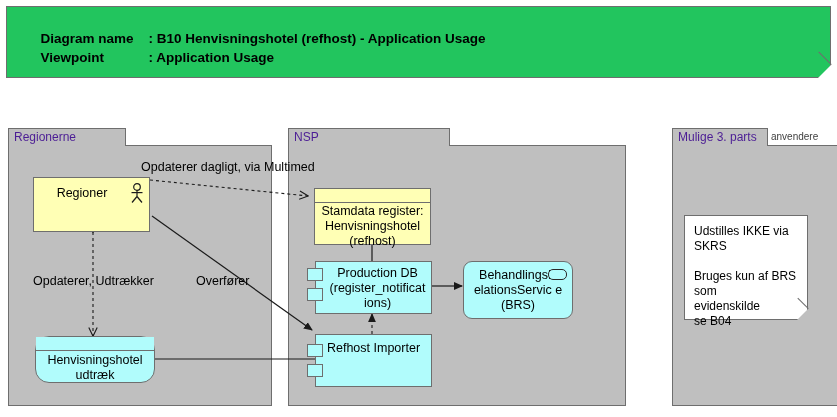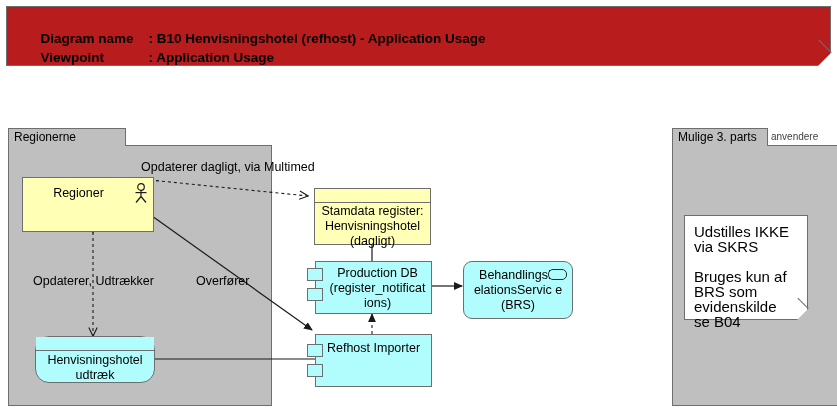--- a/index.html
+++ b/index.html
@@ -17,22 +17,22 @@
     background: #ffffff;
     overflow: hidden;
   }
 
   
   #title-note {
     position: absolute;
     left: 6px;
     top: 6px;
     width: 825px;
-    height: 60px;
-    background: #b91c1c;
+    height: 72px;
+    background: #22c55e;
     border: 1px solid #6e6e6e;
     box-sizing: border-box;
   }
   #title-note .fold {
     position: absolute;
     right: -1px;
     bottom: -1px;
     width: 0;
     height: 0;
     border-left: 13px solid transparent;
@@ -67,21 +67,21 @@
   .group .group-tab {
     position: absolute;
     left: 0;
     top: 0;
     height: 18px;
     background: #bfbfbf;
     border: 1px solid #6e6e6e;
     border-bottom: none;
     box-sizing: border-box;
     font-size: 12px;
-    color: #000000;
+    color: #4c1d95;
     line-height: 17px;
     padding-left: 5px;
     white-space: nowrap;
     z-index: 3;
   }
   .group .group-body {
     position: absolute;
     left: 0;
     top: 17px;
     background: #bfbfbf;
@@ -160,21 +160,21 @@
   
   .rounded { border-radius: 9px; }
 
   
   .note-white {
     position: absolute;
     background: #ffffff;
     border: 1px solid #6e6e6e;
     box-sizing: border-box;
     z-index: 6;
-    font-size: 15px;
+    font-size: 12px;
     color: #000000;
     line-height: 15px;
   }
   .note-white .fold {
     position: absolute;
     right: -1px;
     bottom: -1px;
     width: 0;
     height: 0;
     border-left: 11px solid transparent;
@@ -233,20 +233,24 @@
     </div>
     <div class="fold"></div>
     <div class="fold-line"></div>
   </div>
 
   <div class="group" style="left:8px; top:128px; width:264px; height:278px;">
     <div class="group-tab" style="width:118px;">Regionerne</div>
     <div class="group-body" style="width:264px; height:261px;"></div>
   </div>
 
+  <div class="group" style="left:288px; top:128px; width:338px; height:278px;">
+    <div class="group-tab" style="width:162px;">NSP</div>
+    <div class="group-body" style="width:338px; height:261px;"></div>
+  </div>
 
   <div class="group" style="left:658px; top:128px; width:172px; height:278px;margin-left:14px;">
     <div class="group-tab" style="width:96px;">Mulige 3. parts</div>
     <div class="group-tab-overflow" style="left:99px;">anvendere</div>
     <div class="group-body" style="width:172px; height:261px;"></div>
   </div>
 
   <svg id="edges" viewBox="0 0 837 417">
     <defs>
       <marker id="arrowSolid" markerWidth="9" markerHeight="9" refX="8" refY="4.5" orient="auto" markerUnits="userSpaceOnUse">
@@ -265,42 +269,42 @@
 
     <path d="M372,245 L372,261" fill="none" stroke="#1a1a1a" stroke-width="1.2"></path>
 
     <path d="M432,286 L462,286" fill="none" stroke="#1a1a1a" stroke-width="1.2" marker-end="url(#arrowSolid)"></path>
 
     <path d="M372,334 L372,314" fill="none" stroke="#1a1a1a" stroke-width="1.1" stroke-dasharray="3,3" marker-end="url(#arrowSolid)"></path>
 
     <path d="M155,359 L322,359" fill="none" stroke="#1a1a1a" stroke-width="1.2"></path>
   </svg>
 
-  <div class="node yellow" style="left:22px; top:177px; width:132px; height:55px;">
+  <div class="node yellow" style="left:33px; top:177px; width:117px; height:55px;">
     <div class="nlabel" style="top:8px; right:22px; left:3px;">Regioner</div>
     <svg class="actor-icon" style="right:4px; top:5px;" width="16" height="21" viewBox="0 0 16 21">
       <circle cx="8" cy="4" r="3.3" fill="none" stroke="#1a1a1a" stroke-width="1.2"></circle>
       <line x1="8" y1="7.4" x2="8" y2="13.5" stroke="#1a1a1a" stroke-width="1.2"></line>
       <line x1="2.5" y1="9.6" x2="13.5" y2="9.6" stroke="#1a1a1a" stroke-width="1.2"></line>
       <line x1="8" y1="13.5" x2="3" y2="19.5" stroke="#1a1a1a" stroke-width="1.2"></line>
       <line x1="8" y1="13.5" x2="13" y2="19.5" stroke="#1a1a1a" stroke-width="1.2"></line>
     </svg>
   </div>
 
   <div class="node cyan" style="left:35px; top:336px; width:120px; height:47px;border-radius:14px;">
     <div class="band"></div>
     <div class="nlabel" style="top:16px;">Henvisningshotel
 udtræk</div>
   </div>
 
   <div class="node yellow" style="left:314px; top:188px; width:117px; height:57px;">
     <div class="band"></div>
     <div class="nlabel" style="top:15px;">Stamdata register:
 Henvisningshotel
-(dagligt)</div>
+(refhost)</div>
   </div>
 
   <div class="ctab" style="left:307px; top:268px;"></div>
   <div class="ctab" style="left:307px; top:288px;"></div>
   <div class="node cyan" style="left:315px; top:261px; width:117px; height:53px;">
     <div class="nlabel" style="top:4px;margin-left:8px;">Production DB
 (register_notificat
 ions)</div>
   </div>
 

